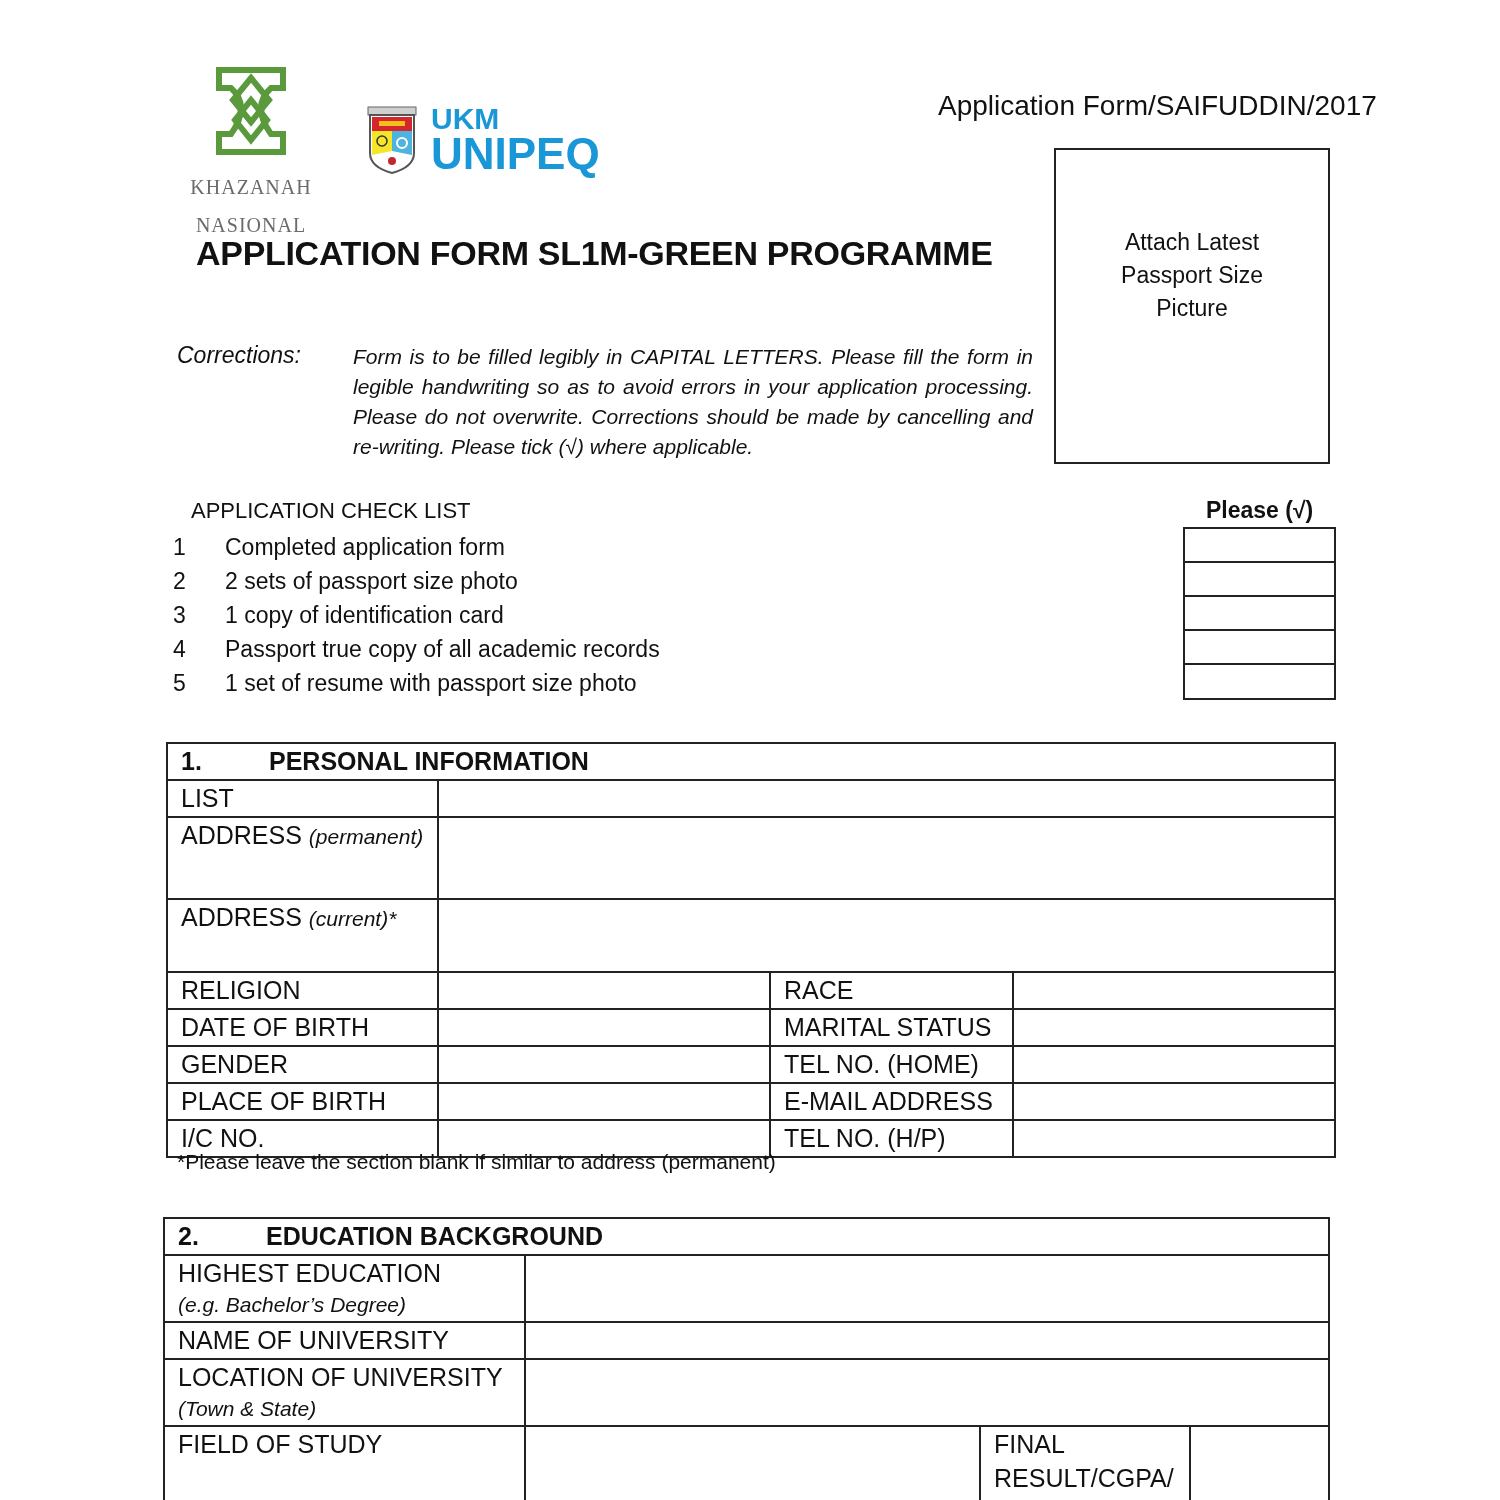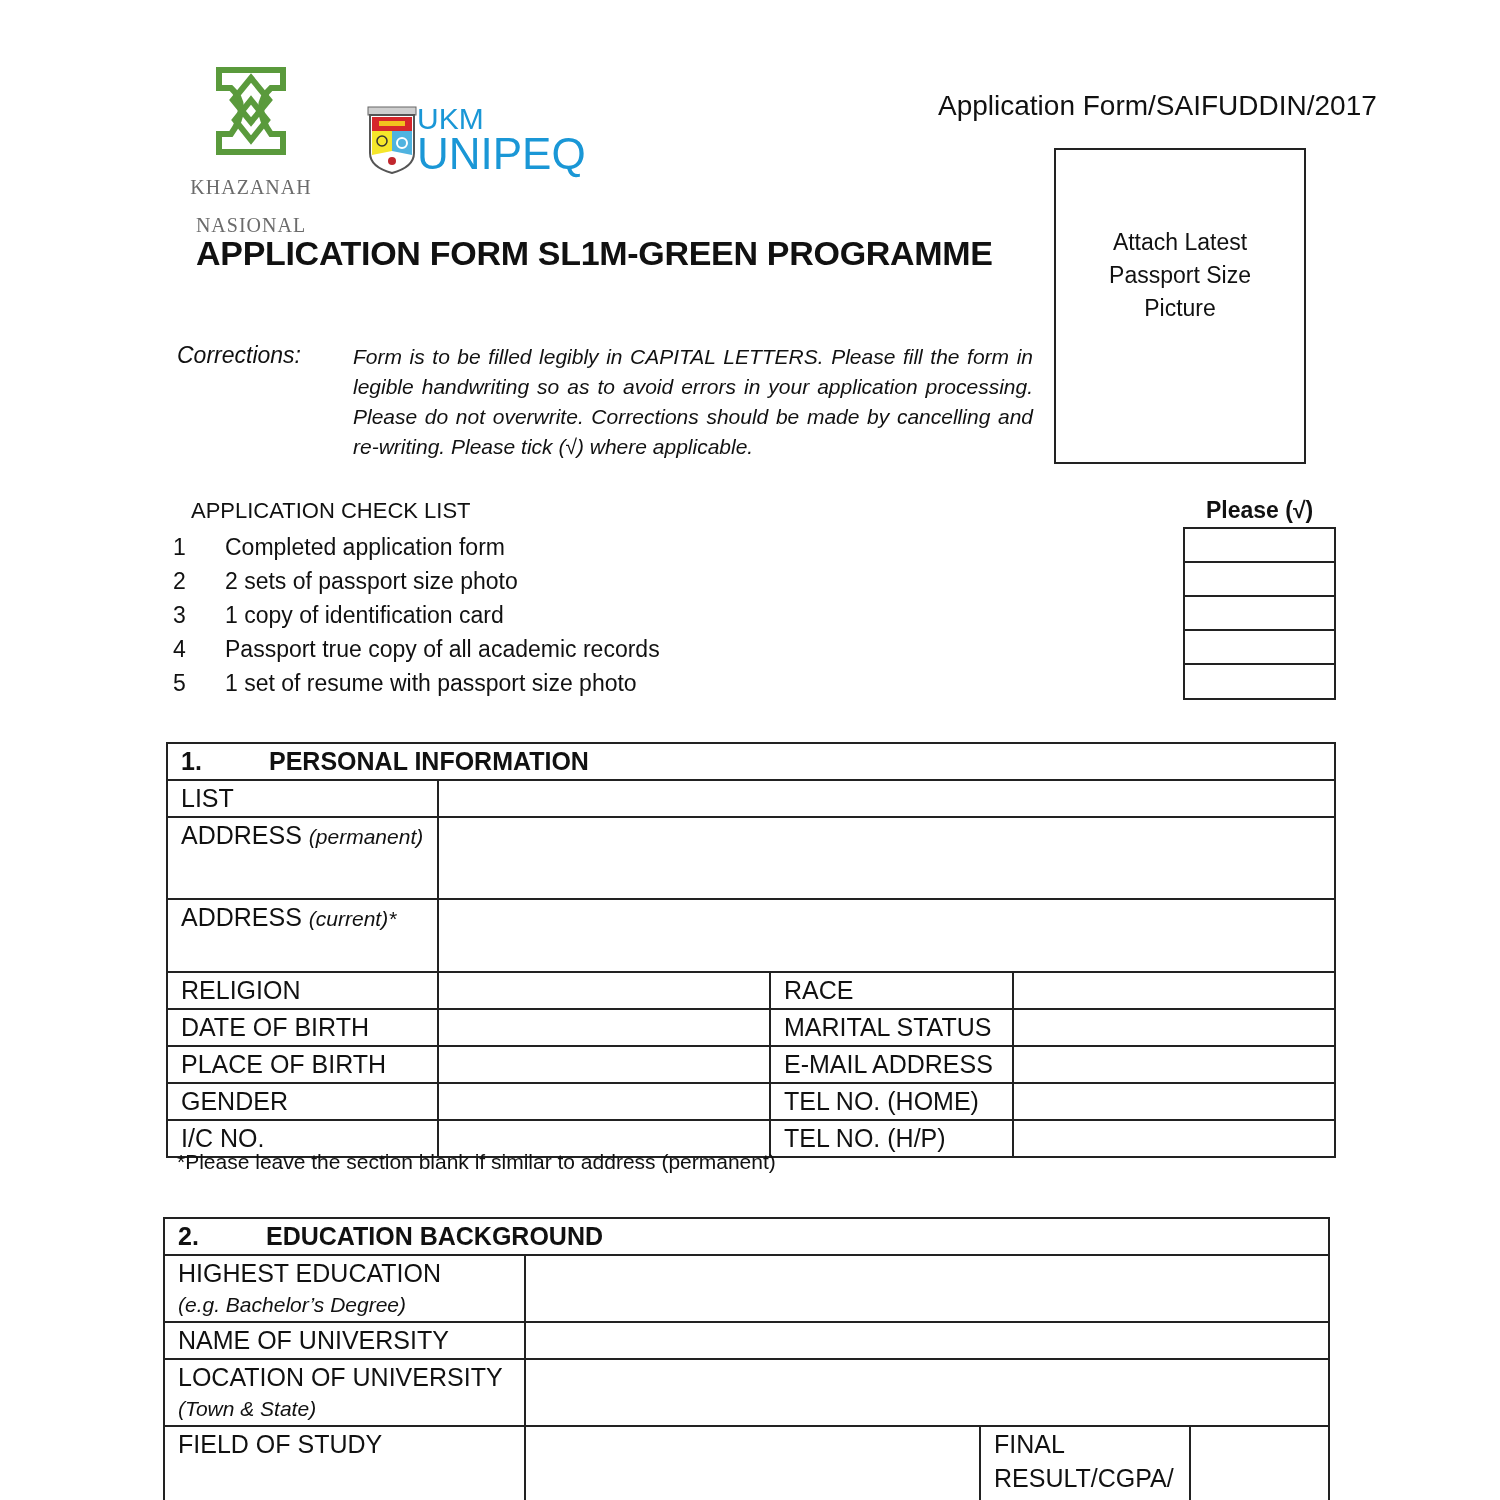--- a/index.html
+++ b/index.html
@@ -4,25 +4,25 @@
 <style>
   html, body { margin: 0; padding: 0; background: #ffffff; }
   body { width: 1500px; height: 1500px; position: relative; overflow: hidden;
          font-family: "Liberation Sans", sans-serif; color: #111; }
   .abs { position: absolute; }
   .ref { left: 938px; top: 90px; font-size: 28px; color: #111; white-space: nowrap; }
   .logo-kn { left: 183px; top: 66px; width: 136px; text-align: center; }
   .logo-kn .kn-text { font-family: "Liberation Serif", serif; font-size: 20px; color: #6b6b6b;
                       letter-spacing: 1px; line-height: 22px; margin-top: 16px; }
   .logo-ukm { left: 367px; top: 104px; display: flex; align-items: center; }
-  .ukm-text { margin-left: 0; color: #1a97d6; font-weight: normal; line-height: 1; }
+  .ukm-text { margin-left: 14px; color: #1a97d6; font-weight: bold; line-height: 1; }
   .ukm-text .l1 { font-size: 30px; }
   .ukm-text .l2 { font-size: 44px; margin-top: -2px; }
   .title { left: 196px; top: 234px; font-size: 34px; font-weight: bold; white-space: nowrap; letter-spacing: -0.3px; }
-  .photo-box { left: 1054px; top: 148px; width: 252px; height: 316px; border: 2px solid #222;
+  .photo-box { left: 1054px; top: 148px; width: 276px; height: 316px; border: 2px solid #222;
                box-sizing: border-box; text-align: center; }
   .photo-box .ptext { margin-top: 76px; font-size: 23px; line-height: 33px; color: #111; }
   .instr-label { left: 177px; top: 342px; font-size: 23px; font-style: italic; }
   .instr-text { left: 353px; top: 342px; width: 680px; font-size: 21px; font-style: italic;
                 line-height: 30px; text-align: justify; }
   .check-title { left: 191px; top: 498px; font-size: 22px; font-weight: normal; }
   .check-list { left: 173px; top: 530px; font-size: 23px; }
   .check-item { height: 34px; line-height: 34px; display: flex; }
   .check-item .num { width: 52px; }
   .please-lbl { left: 1206px; top: 497px; font-size: 23px; font-weight: bold; }
@@ -152,29 +152,29 @@
     <td>RACE</td>
     <td class="field"></td>
   </tr>
   <tr style="height:37px">
     <td>DATE OF BIRTH</td>
     <td class="field"></td>
     <td>MARITAL STATUS</td>
     <td class="field"></td>
   </tr>
   <tr style="height:37px">
+    <td>GENDER</td>
+    <td class="field"></td>
+    <td>TEL NO. (HOME)</td>
+    <td class="field"></td>
+  </tr>
+  <tr style="height:37px">
     <td>PLACE OF BIRTH</td>
     <td class="field"></td>
     <td>E-MAIL ADDRESS</td>
-    <td class="field"></td>
-  </tr>
-  <tr style="height:37px">
-    <td>GENDER</td>
-    <td class="field"></td>
-    <td>TEL NO. (HOME)</td>
     <td class="field"></td>
   </tr>
   <tr style="height:37px">
     <td>I/C NO.</td>
     <td class="field"></td>
     <td>TEL NO. (H/P)</td>
     <td class="field"></td>
   </tr>
 </tbody>
   </table>

